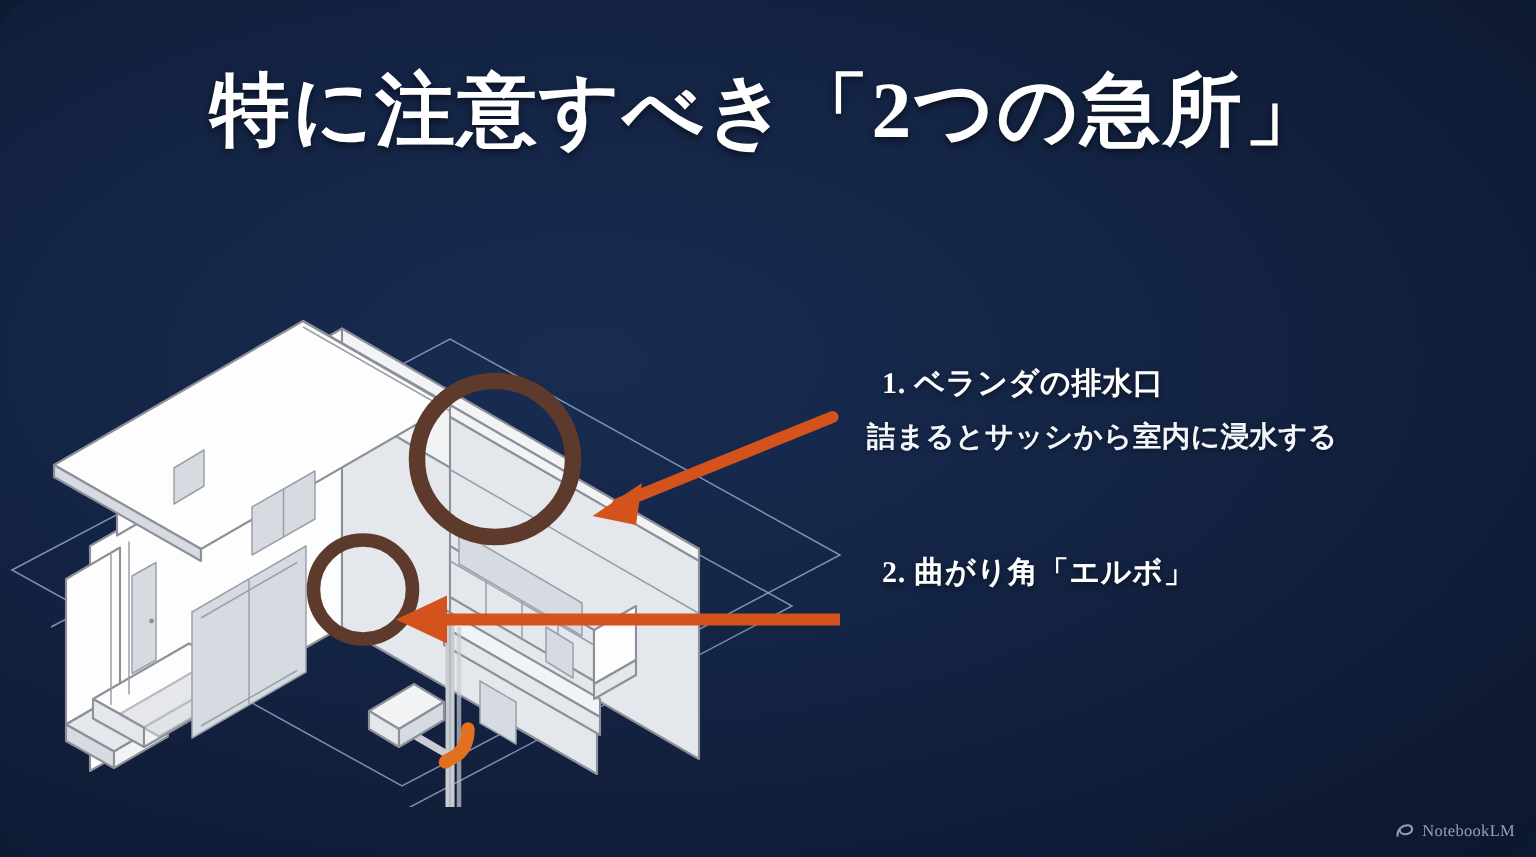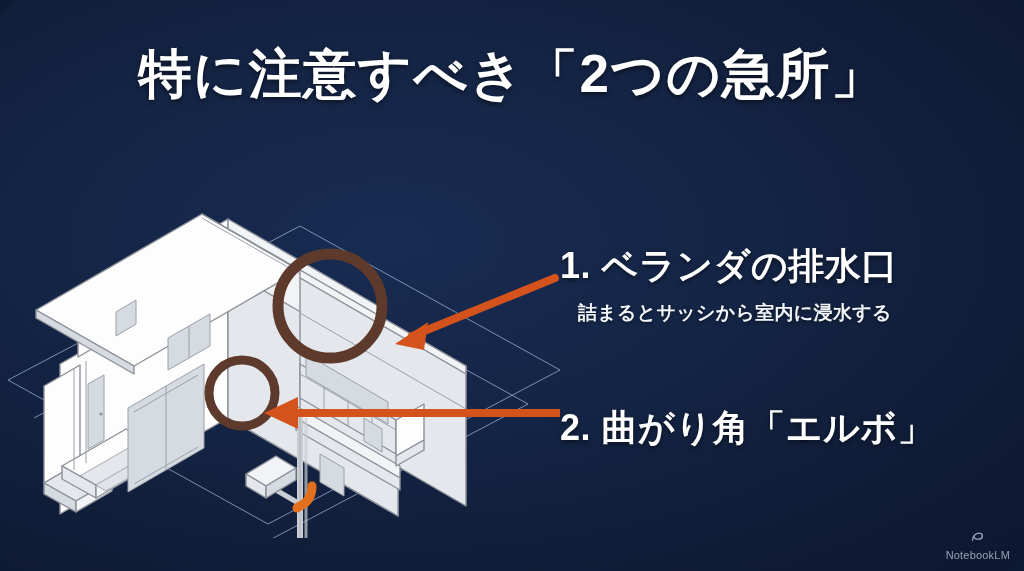--- a/index.html
+++ b/index.html
@@ -7,21 +7,21 @@
     margin: 0;
     padding: 0;
     background: #0d1a33;
   }
   .slide {
     position: relative;
     width: 1024px;
     height: 571px;
     overflow: hidden;
     background: radial-gradient(ellipse at 38% 42%, #182c52 0%, #142444 42%, #101d38 72%, #0c1730 100%);
-    font-family: Liberation Sans, sans-serif;
+    font-family: Liberation Serif, serif;
     border-radius: 23px;
     -webkit-font-smoothing: antialiased;
   }
 
   
   .title {
     position: absolute;
     left: 0;
     top: 44px;
     width: 1024px;
@@ -41,49 +41,48 @@
     left: 0;
     top: 118px;
     width: 600px;
     height: 420px;
   }
 
   
   .callout { position: absolute; }
   .callout-heading {
     color: #ffffff;
-    font-size: 36px;
+    font-size: 20px;
     font-weight: bold;
     letter-spacing: 0.5px;
     white-space: nowrap;
     text-shadow: 0 2px 4px rgba(0,0,0,0.5);
+    margin-left: 28px;
   }
   .callout-sub {
     color: #f2f5fa;
     font-size: 19px;
     font-weight: bold;
     letter-spacing: 0.3px;
     white-space: nowrap;
     text-shadow: 0 1px 3px rgba(0,0,0,0.5);
   }
   #callout-1 { left: 560px; top: 242px; }
   #callout-1 .callout-sub { margin-left: 18px; margin-top: 9px; }
-  #callout-2 { left: 560px; top: 404px; }
+  #callout-2 { left: 560px; top: 368px; }
   #callout-2 .callout-sub { margin-left: 36px; margin-top: 9px; }
 
   
   .watermark {
     position: absolute;
     right: 14px;
     bottom: 10px;
     display: flex;
-    align-items: center;
     gap: 5px;
     opacity: 0.72;
-    flex-direction: column;
   }
   .watermark-label {
     color: #c8d2e4;
     font-size: 11px;
     letter-spacing: 0.2px;
   }
 </style>
 </head>
 <body>
 

